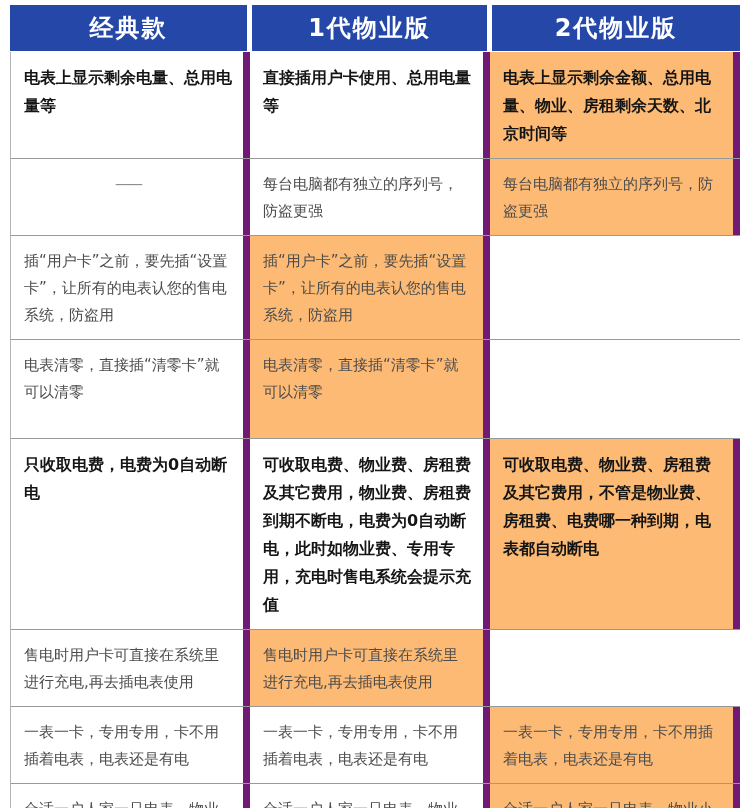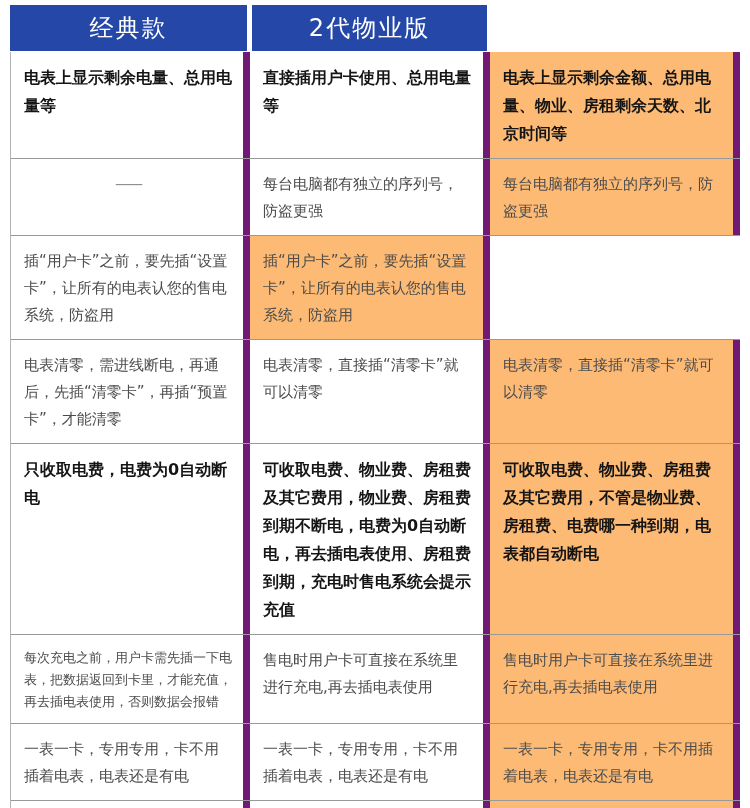--- a/index.html
+++ b/index.html
@@ -7,21 +7,21 @@
     width:750px;height:808px;position:relative;
     font-family:"DejaVu Sans","Liberation Sans",sans-serif;
     -webkit-font-smoothing:antialiased;
   }
   .table-wrap{position:absolute;left:10px;top:5px;width:730px;}
 
   
   .header-row{display:grid;grid-template-columns:237px 235px 248px;gap:5px;}
   .header-cell{
     background:#2447a8;color:#ffffff;height:46px;line-height:46px;
-    text-align:center;font-size:24px;font-weight:normal;letter-spacing:2px;
+    text-align:center;font-size:24px;font-weight:bold;letter-spacing:2px;
   }
 
   
   .body{border-left:1px solid #b2b2b2;margin-top:1px;}
   .row{display:grid;grid-template-columns:239px 240px 250px;border-bottom:1px solid #999999;}
   .cell{
     box-sizing:border-box;border-right:7px solid #701a75;
     padding:12px 11px 10px 13px;
     font-size:15px;line-height:1.8;color:#4c4c4c;
     text-align:left;
@@ -36,20 +36,21 @@
   .r4{min-height:98px;} .r5{min-height:168px;} .r6{min-height:64px;}
   .r7{min-height:70px;} .r8{min-height:66px;}
 </style>
 </head>
 <body>
 
 <div class="table-wrap">
 
   <div class="header-row">
     <div class="header-cell">经典款</div>
+    <div class="header-cell">1代物业版</div>
     <div class="header-cell">2代物业版</div>
   </div>
 
   <div class="body">
 
     <div class="row bold r1">
       <div class="cell">电表上显示剩余电量、总用电量等</div>
       <div class="cell">直接插用户卡使用、总用电量等</div>
       <div class="cell col3">电表上显示剩余金额、总用电量、物业、房租剩余天数、北京时间等</div>
     </div>
@@ -59,33 +60,31 @@
       <div class="cell">每台电脑都有独立的序列号，防盗更强</div>
       <div class="cell col3">每台电脑都有独立的序列号，防盗更强</div>
     </div>
 
     <div class="row r3">
       <div class="cell">插“用户卡”之前，要先插“设置卡”，让所有的电表认您的售电系统，防盗用</div>
       <div class="cell col3">插“用户卡”之前，要先插“设置卡”，让所有的电表认您的售电系统，防盗用</div>
     </div>
 
     <div class="row r4">
-      <div class="cell">电表清零，需进线断电，再通后，先插“清零卡”，再插“预置卡”，才能清零</div>
       <div class="cell">电表清零，直接插“清零卡”就可以清零</div>
       <div class="cell col3">电表清零，直接插“清零卡”就可以清零</div>
     </div>
 
     <div class="row bold r5">
       <div class="cell">只收取电费，电费为0自动断电</div>
-      <div class="cell">可收取电费、物业费、房租费及其它费用，物业费、房租费到期不断电，电费为0自动断电，再去插电表使用、房租费到期，充电时售电系统会提示充值</div>
+      <div class="cell">可收取电费、物业费、房租费及其它费用，物业费、房租费到期不断电，电费为0自动断电，此时如物业费、专用专用，充电时售电系统会提示充值</div>
       <div class="cell col3">可收取电费、物业费、房租费及其它费用，不管是物业费、房租费、电费哪一种到期，电表都自动断电</div>
     </div>
 
     <div class="row r6">
-      <div class="cell small">每次充电之前，用户卡需先插一下电表，把数据返回到卡里，才能充值，再去插电表使用，否则数据会报错</div>
       <div class="cell">售电时用户卡可直接在系统里进行充电,再去插电表使用</div>
       <div class="cell col3">售电时用户卡可直接在系统里进行充电,再去插电表使用</div>
     </div>
 
     <div class="row r7">
       <div class="cell">一表一卡，专用专用，卡不用插着电表，电表还是有电</div>
       <div class="cell">一表一卡，专用专用，卡不用插着电表，电表还是有电</div>
       <div class="cell col3">一表一卡，专用专用，卡不用插着电表，电表还是有电</div>
     </div>
 

